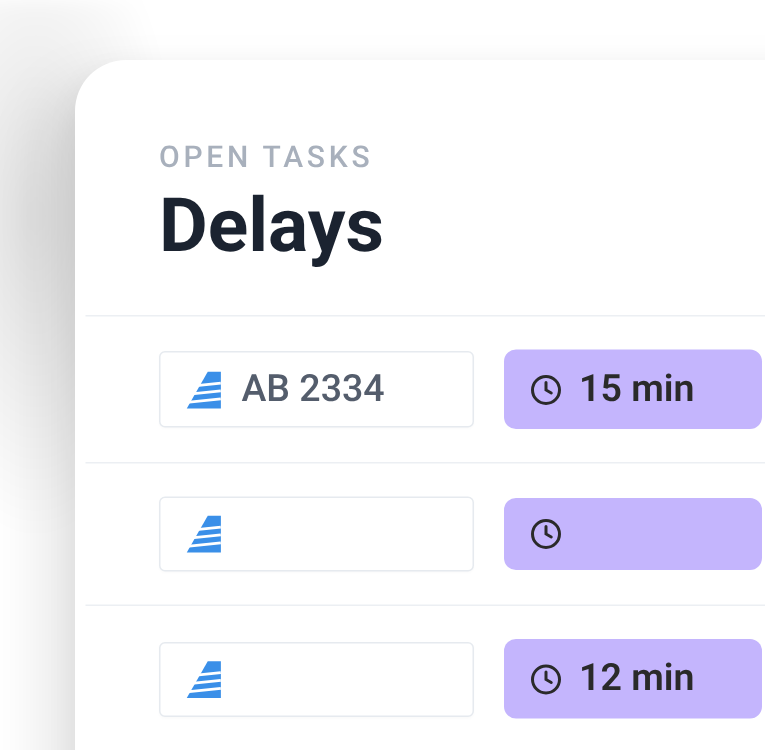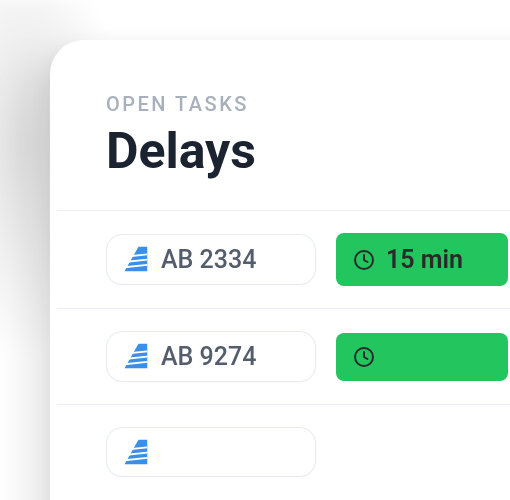--- a/index.html
+++ b/index.html
@@ -51,46 +51,46 @@
     margin-left: -10%;
   }
   .row {
     display: flex;
     align-items: center;
     gap: 20px;
     padding: 22px 0;
   }
   .flight-chip {
     display: inline-flex;
-    align-items: flex-start;
+    align-items: flex-end;
     gap: 12px;
     background: #ffffff;
     border: 1.5px solid #e6eaef;
-    border-radius: 16px;
+    border-radius: 4px;
     padding: 10px 18px 10px 14px;
     min-width: 210px;
     box-shadow: 0 1px 2px rgba(0,0,0,0.02);
   }
   .flight-chip .tail {
     width: 28px;
     height: 28px;
     display: inline-flex;
     align-items: center;
     justify-content: center;
   }
   .flight-chip .label {
     font-size: 25px;
     font-weight: 500;
     color: #545d6c;
   }
   .delay-chip {
     display: inline-flex;
     align-items: center;
     gap: 10px;
-    background: #22c55e;
+    background: #c4b5fd;
     border-radius: 8px;
     padding: 12px 20px 12px 16px;
     min-width: 172px;
   }
   .delay-chip .clock {
     width: 24px;
     height: 24px;
     display: inline-flex;
     align-items: center;
     justify-content: center;
@@ -141,21 +141,20 @@
   <div class="row">
     <span class="flight-chip">
       <span class="tail">
         <svg viewBox="0 0 32 32" width="28" height="28">
           <path d="M4 30 L20 2 L30 2 L30 30 Z" fill="#3a8fe8"></path>
           <rect x="4" y="11" width="26" height="2.1" fill="#ffffff" transform="rotate(-6 17 12)"></rect>
           <rect x="4" y="17" width="26" height="2.1" fill="#ffffff" transform="rotate(-6 17 18)"></rect>
           <rect x="4" y="23" width="26" height="2.1" fill="#ffffff" transform="rotate(-6 17 24)"></rect>
         </svg>
       </span>
-      <span class="label">AB 9274</span>
     </span>
     <span class="delay-chip">
       <span class="clock">
         <svg viewBox="0 0 24 24" width="24" height="24" fill="none" stroke="#2a2a2a" stroke-width="2" stroke-linecap="round">
           <circle cx="12" cy="12" r="9"></circle>
           <path d="M12 7 v5 l3.5 2"></path>
         </svg>
       </span>
     </span>
   </div>
@@ -166,15 +165,24 @@
     <span class="flight-chip">
       <span class="tail">
         <svg viewBox="0 0 32 32" width="28" height="28">
           <path d="M4 30 L20 2 L30 2 L30 30 Z" fill="#3a8fe8"></path>
           <rect x="4" y="11" width="26" height="2.1" fill="#ffffff" transform="rotate(-6 17 12)"></rect>
           <rect x="4" y="17" width="26" height="2.1" fill="#ffffff" transform="rotate(-6 17 18)"></rect>
           <rect x="4" y="23" width="26" height="2.1" fill="#ffffff" transform="rotate(-6 17 24)"></rect>
         </svg>
       </span>
     </span>
+    <span class="delay-chip">
+      <span class="clock">
+        <svg viewBox="0 0 24 24" width="24" height="24" fill="none" stroke="#2a2a2a" stroke-width="2" stroke-linecap="round">
+          <circle cx="12" cy="12" r="9"></circle>
+          <path d="M12 7 v5 l3.5 2"></path>
+        </svg>
+      </span>
+      <span class="label">12 min</span>
+    </span>
   </div>
 
 </div>
 
 </body></html>

